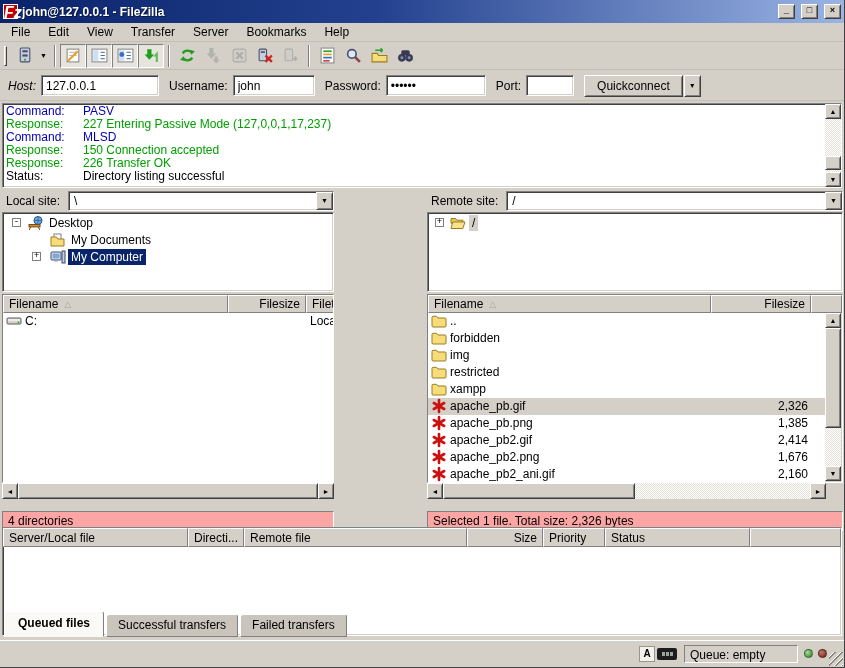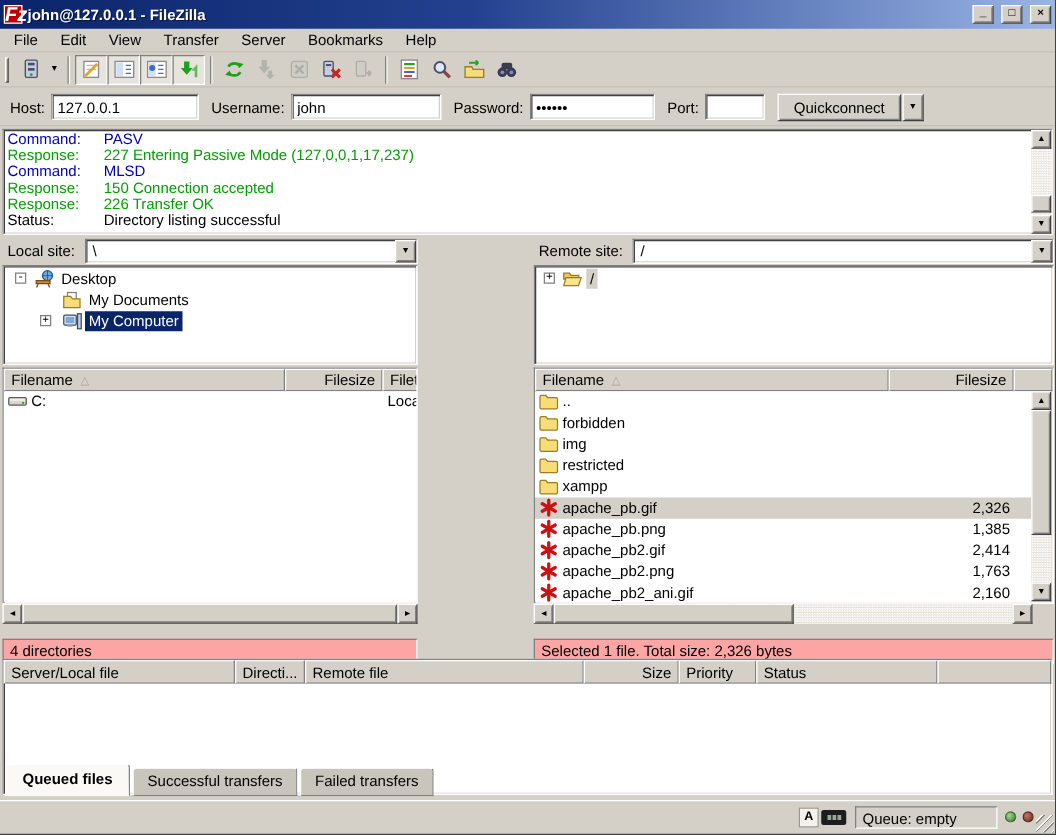--- a/index.html
+++ b/index.html
@@ -48,21 +48,21 @@
   .tb-btn.disabled { opacity:.45; filter:grayscale(.8); }
   .tb-dd { width:13px; height:24px; display:flex; align-items:center;
     justify-content:center; font-size:7px; }
   .tb-sep { width:2px; height:22px; border-left:1px solid #808080;
     border-right:1px solid #fff; margin:0 4px; }
   
   .quickbar { position:absolute; top:71px; left:0; right:0; height:30px;
     display:flex; align-items:center; padding-left:8px;
     border-bottom:1px solid #c3bfb7; }
   .qc-label { margin:0 5px 0 10px; white-space:nowrap; }
-  .qc-label:first-child { margin-left:0; }
+  .qc-label:first-child { margin-left:0;font-style:italic; }
   .field { height:21px; background:#fff; padding:1px 4px;
     font-family:"Liberation Sans",sans-serif; font-size:12px; outline:none; }
   .qc-btn { height:22px; margin-left:10px; padding:2px 12px; background:#d4d0c8;
     font-family:"Liberation Sans",sans-serif; font-size:12px; }
   .qc-dd { width:17px; height:22px; background:#d4d0c8; display:flex;
     align-items:center; justify-content:center; font-size:7px; margin-left:1px; }
   
   .logbox { position:absolute; top:103px; left:2px; right:2px; height:85px;
     background:#fff; overflow:hidden; padding:1px 20px 1px 3px;
     line-height:13px; white-space:nowrap; }
@@ -281,21 +281,21 @@
           <circle cx="4.6" cy="10.2" r="1.4" fill="#8090c0"></circle>
           <circle cx="11.4" cy="10.2" r="1.4" fill="#8090c0"></circle>
         </svg>
     </div>
   </div>
 
   <div class="quickbar">
     <span class="qc-label">Host:</span>
     <input class="field sunken" style="width: 118px;" value="127.0.0.1">
     <span class="qc-label">Username:</span>
-    <input class="field sunken" style="width: 120px;" value="john">
+    <input class="field sunken" style="width: 82px;" value="john">
     <span class="qc-label">Password:</span>
     <input class="field sunken" style="width: 100px;" value="••••••">
     <span class="qc-label">Port:</span>
     <input class="field sunken" style="width: 48px;" value="">
     <button class="qc-btn raised">Quickconnect</button>
     <div class="qc-dd raised">▼</div>
   </div>
 
   <div class="logbox sunken">
     <div class="log-line log-command"><span class="log-label">Command:</span><span>PASV</span></div>
@@ -479,21 +479,21 @@
         </div>
         <div class="frow">
           <svg class="f-icon" viewBox="0 0 16 16">
               <g stroke="#cc1111" stroke-width="2.6" stroke-linecap="round">
                 <line x1="8" y1="2" x2="8" y2="14"></line>
                 <line x1="2.8" y1="5" x2="13.2" y2="11"></line>
                 <line x1="2.8" y1="11" x2="13.2" y2="5"></line>
               </g>
             </svg>
           <span class="f-name">apache_pb2.png</span>
-          <span class="f-size" style="left:283px; width:97px;">1,763</span>
+          <span class="f-size" style="left:283px; width:97px;">1,676</span>
         </div>
         <div class="frow">
           <svg class="f-icon" viewBox="0 0 16 16">
               <g stroke="#cc1111" stroke-width="2.6" stroke-linecap="round">
                 <line x1="8" y1="2" x2="8" y2="14"></line>
                 <line x1="2.8" y1="5" x2="13.2" y2="11"></line>
                 <line x1="2.8" y1="11" x2="13.2" y2="5"></line>
               </g>
             </svg>
           <span class="f-name">apache_pb2_ani.gif</span>

